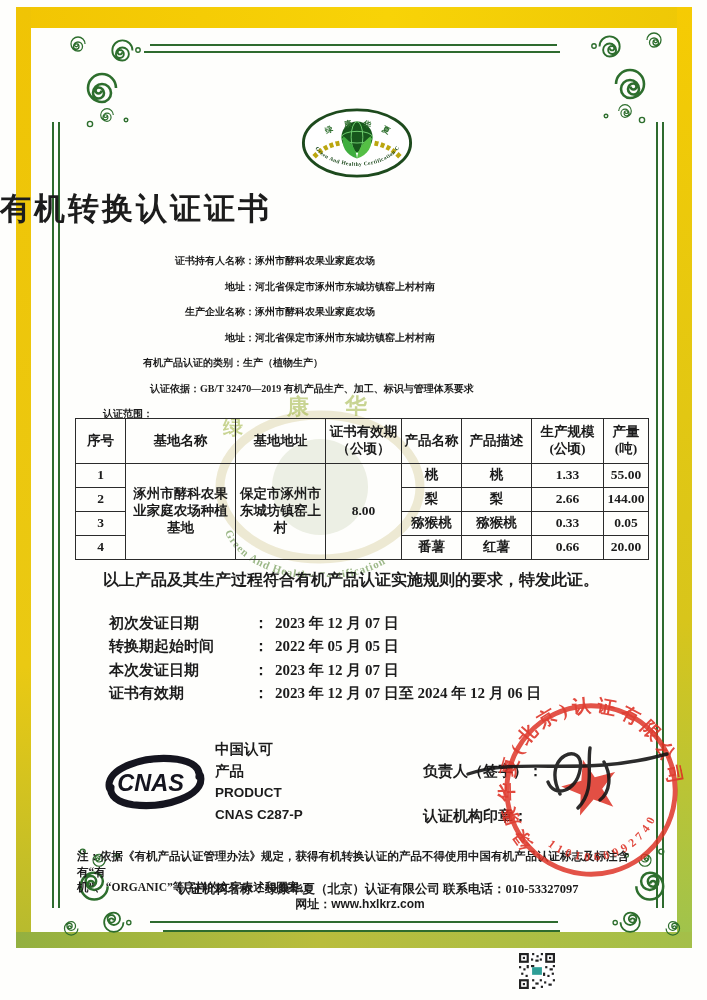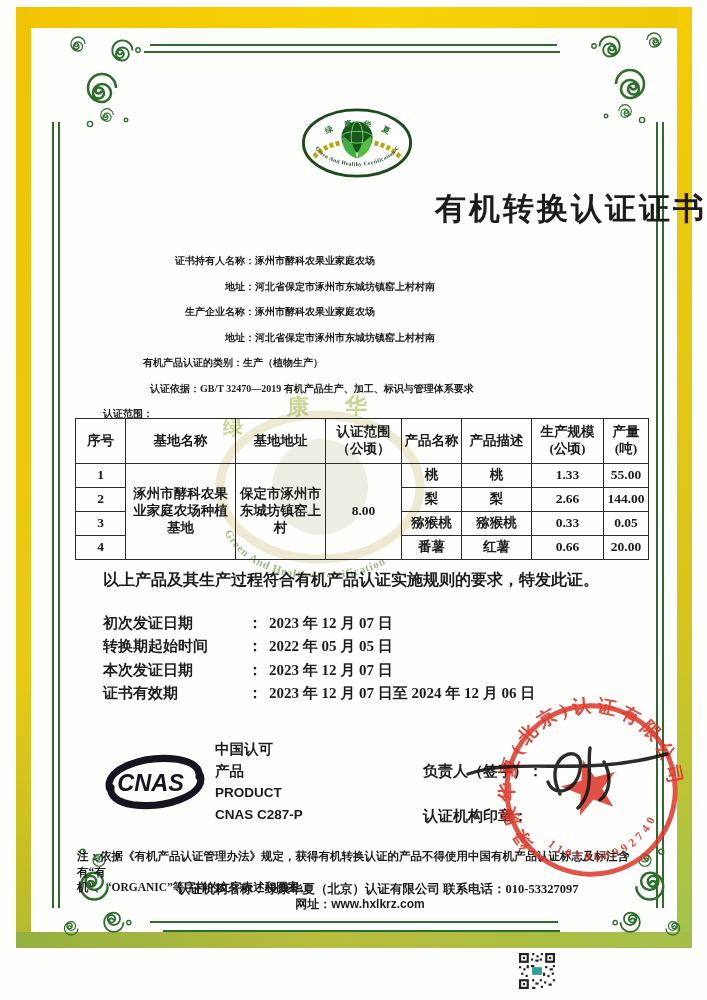--- a/index.html
+++ b/index.html
@@ -11,39 +11,39 @@
   .band-top{left:16px;top:7px;width:676px;height:21px;background:linear-gradient(90deg,#f2c503,#f8d307 55%,#eec806);}
   .band-left{left:16px;top:7px;width:15px;height:941px;background:linear-gradient(#f0c405,#eac913 70%,#b5ba30);}
   .band-right{left:677px;top:7px;width:15px;height:941px;background:linear-gradient(#f6cb03,#d8c51b 65%,#9ec34e);}
   .band-bottom{left:16px;top:932px;width:676px;height:16px;background:linear-gradient(90deg,#93b040,#b9bd3c 45%,#a4bf49);}
 
   
   .vline{width:2px;background:#2e6b2e;}
   .hline{height:2px;background:#2e6b2e;}
 
   .cert-no{left:438px;top:79px;font-size:15px;font-weight:bold;letter-spacing:.5px;}
-  .title{left:0;top:188px;width:707px;text-align:right;font-size:31px;font-weight:bold;letter-spacing:3px;}
+  .title{left:0;top:188px;width:707px;text-align:left;font-size:31px;font-weight:bold;letter-spacing:3px;}
 
   .fields{left:103px;top:248px;width:545px;}
   .frow{display:flex;font-size:10px;font-weight:700;line-height:25.5px;white-space:nowrap;text-align:right;}
   .frow .flabel{flex:0 0 auto;}
   .frow.lw152 .flabel{width:152px;}
   .frow.lw140 .flabel{width:140px;}
   .frow.lw97 .flabel{width:97px;}
 
   .tablewrap{left:75px;top:418px;z-index:2;}
   table.cert{border-collapse:collapse;table-layout:fixed;width:573px;font-size:13.5px;background:transparent;}
   table.cert th,table.cert td{border:1.4px solid #2b2b2b;text-align:center;vertical-align:middle;
       padding:1px 2px;font-weight:600;line-height:1.25;overflow:hidden;}
   table.cert th{height:42px;font-weight:600;}
   table.cert td{height:21px;}
 
   .statement{left:103px;top:570px;font-size:16px;font-weight:600;}
 
-  .dates{left:103px;top:612px;}
+  .dates{left:109px;top:612px;}
   .drow{font-size:15px;font-weight:600;line-height:23.3px;white-space:nowrap;}
   .drow .dlabel{display:inline-block;width:138px;}
   .drow .dcolon{display:inline-block;width:28px;text-align:center;}
 
   .cnas-text{left:215px;top:738px;font-weight:bold;}
   .cnas-text .cjk{font-size:14.5px;line-height:22px;}
   .cnas-text .lat{font-family:Liberation Sans, sans-serif;font-size:13.5px;line-height:22px;}
 
   .sig-label{left:423px;font-size:15px;font-weight:bold;z-index:1;}
 
@@ -181,21 +181,21 @@
         <col style="width:60px">
           <col style="width:70px">
           <col style="width:72px">
           <col style="width:45px">
       </colgroup>
       <thead>
         <tr>
           <th>序号</th>
           <th>基地名称</th>
           <th>基地地址</th>
-          <th>认证范围（公顷）</th>
+          <th>证书有效期（公顷）</th>
           <th>产品名称</th>
           <th>产品描述</th>
           <th>生产规模(公顷)</th>
           <th>产量(吨)</th>
         </tr>
       </thead>
       <tbody>
         <tr>
           <td>1</td>
           <td rowspan="4">涿州市酵科农果业家庭农场种植基地</td>

